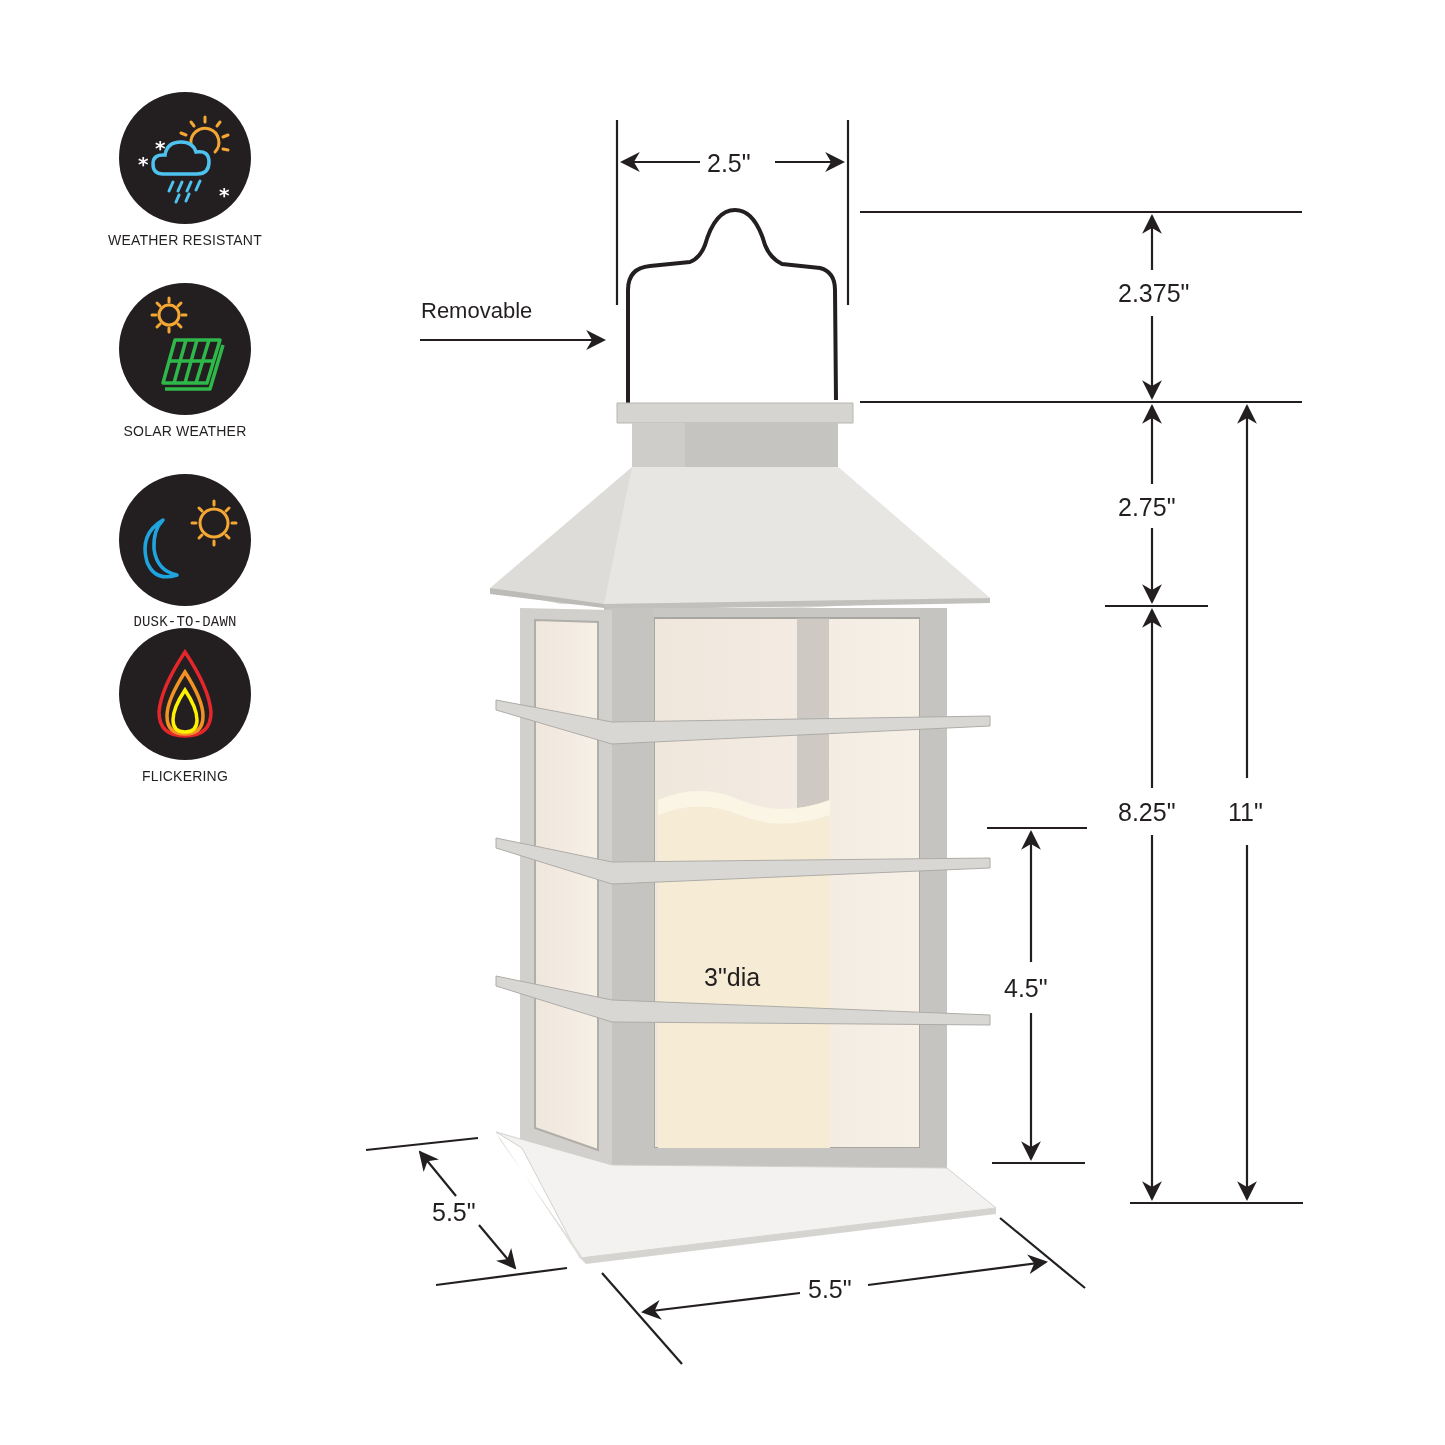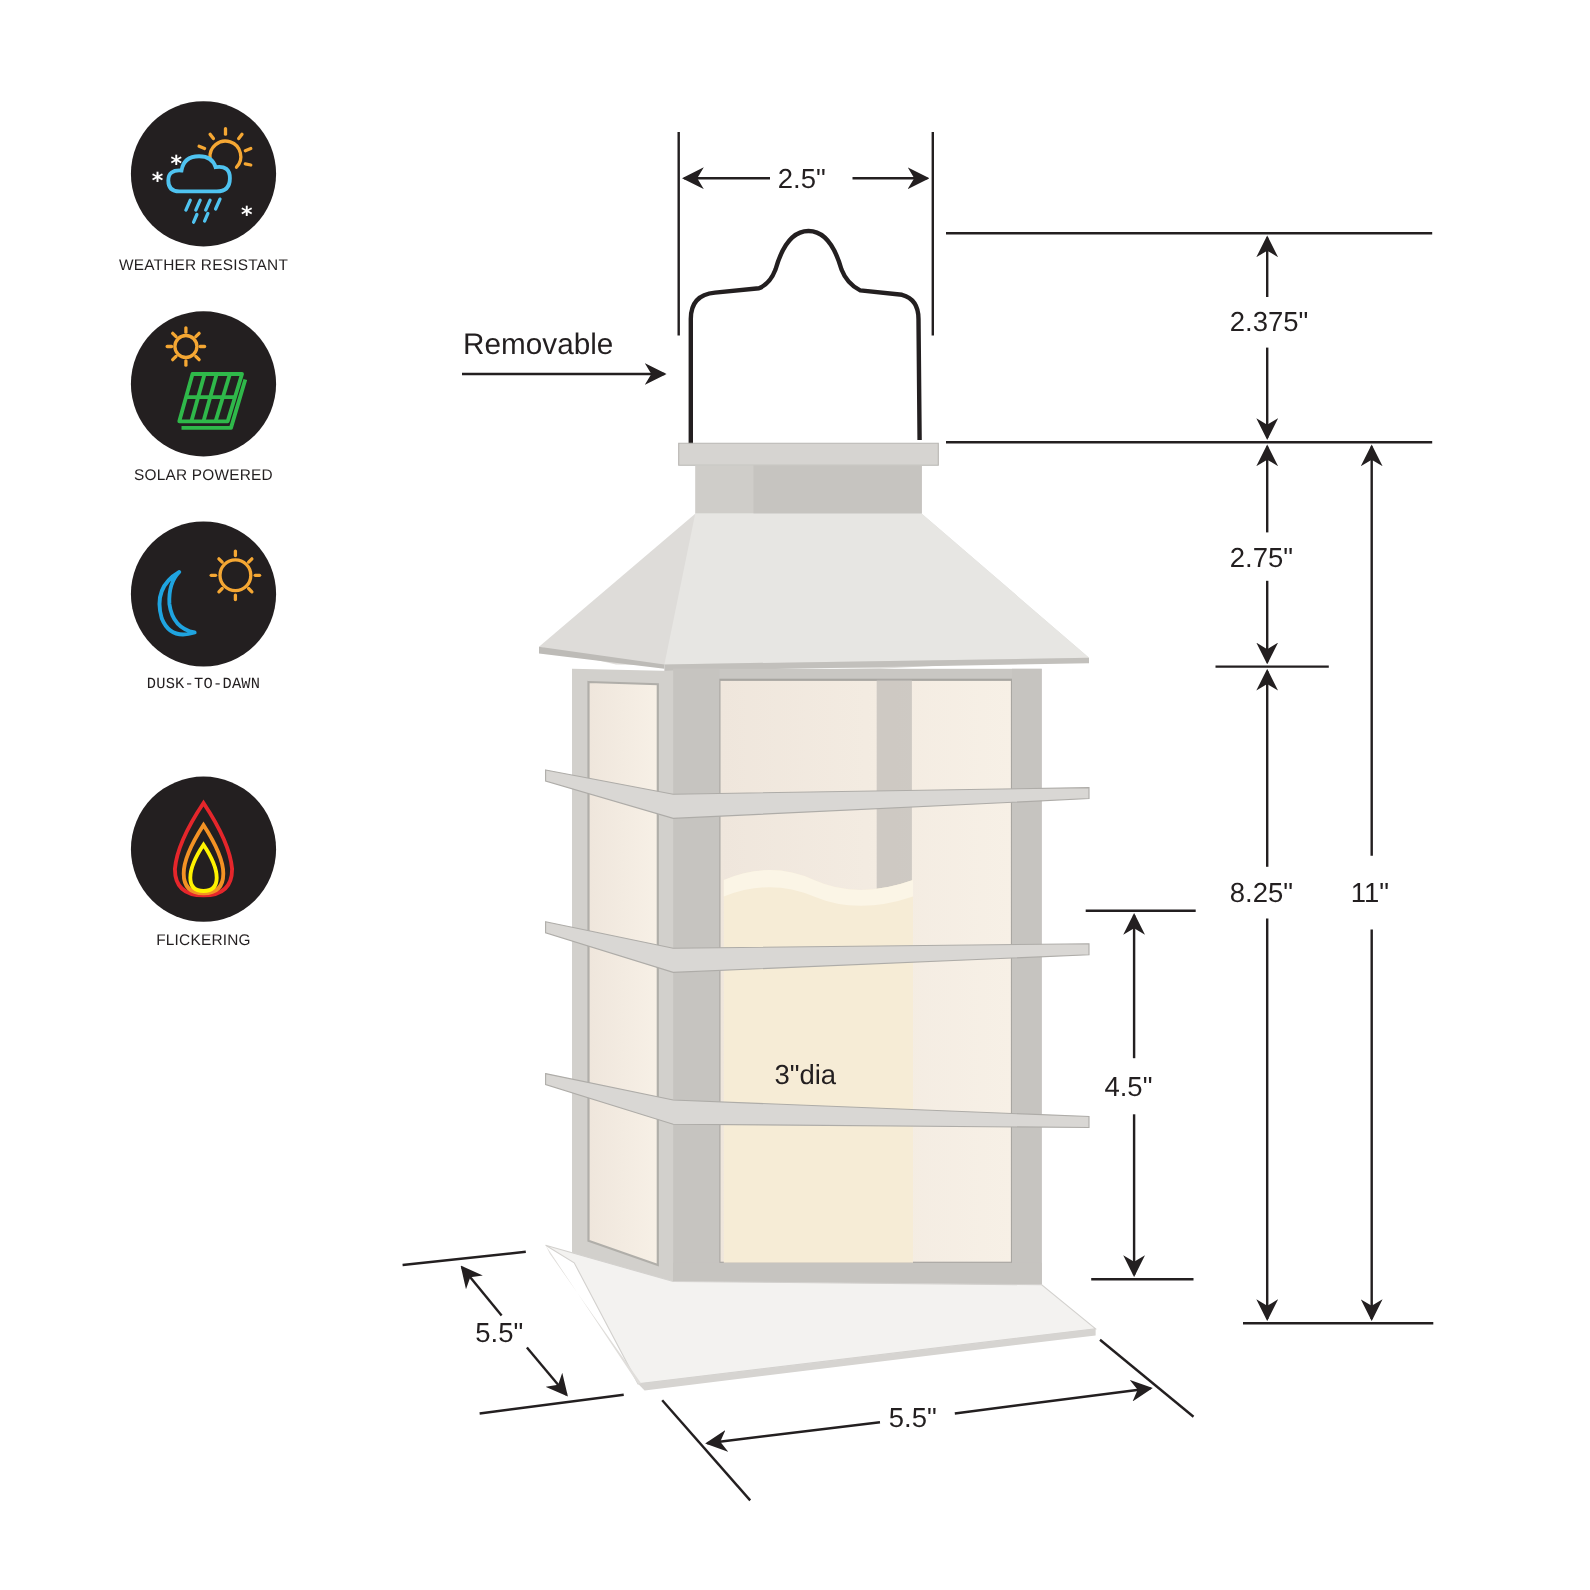--- a/index.html
+++ b/index.html
@@ -3,21 +3,21 @@
 <meta charset="utf-8">
 <style>
   html,body{margin:0;padding:0;background:#ffffff;}
   body{width:1445px;height:1445px;position:relative;overflow:hidden;font-family:"Liberation Sans",sans-serif;}
   .feature{position:absolute;left:100px;width:170px;text-align:center;}
   .badge{width:132px;height:132px;border-radius:50%;background:#231f20;margin:0 auto;position:relative;}
   .badge svg{position:absolute;left:0;top:0;width:132px;height:132px;}
   .feature-label{margin-top:8px;font-size:14px;color:#231f20;letter-spacing:0.2px;white-space:nowrap;}
   .dim{position:absolute;font-size:25px;color:#231f20;background:#fff;padding:0 4px;line-height:30px;white-space:nowrap;}
   .dim.nobg{background:transparent;}
-  .annot{position:absolute;font-size:27px;color:#231f20;white-space:nowrap;}
+  .annot{position:absolute;font-size:22px;color:#231f20;white-space:nowrap;}
   svg.diagram{position:absolute;left:0;top:0;}
 </style>
 </head>
 <body>
 
 <div class="feature" style="top:92px;">
   <div class="badge">
     <svg viewBox="0 0 132 132">
       <g stroke="#f5a733" stroke-width="3" fill="none" stroke-linecap="round">
         <path d="M72 52 A14 14 0 1 1 96 60"></path>
@@ -64,21 +64,21 @@
       <g stroke="#2fb84a" stroke-width="3.5" fill="none" stroke-linejoin="round">
         <path d="M56 57 L101 57 L88 100 L44 100 Z"></path>
         <line x1="50" y1="78" x2="95" y2="78"></line>
         <line x1="67" y1="57" x2="55" y2="100"></line>
         <line x1="78" y1="57" x2="66" y2="100"></line>
         <line x1="90" y1="57" x2="77" y2="100"></line>
         <path d="M104 62 L91 106 L46 106"></path>
       </g>
     </svg>
   </div>
-  <div class="feature-label">SOLAR POWERED</div>
+  <div class="feature-label">SOLAR WEATHER</div>
 </div>
 
 <div class="feature" style="top:474px;font-family:Liberation Mono, monospace;">
   <div class="badge">
     <svg viewBox="0 0 132 132">
       <path d="M44 46 Q20 60 28 88 Q36 108 58 101 Q38 97 35 75 Q34 56 44 46 Z" stroke="#1fa4e0" stroke-width="3.5" fill="none" stroke-linejoin="round"></path>
       <g stroke="#f5a733" stroke-width="3" fill="none" stroke-linecap="round">
         <circle cx="95" cy="49" r="14"></circle>
         <line x1="95" y1="27" x2="95" y2="31"></line>
           <line x1="95" y1="67" x2="95" y2="71"></line>
@@ -87,21 +87,21 @@
         <line x1="80" y1="34" x2="83" y2="37"></line>
           <line x1="107" y1="61" x2="110" y2="64"></line>
         <line x1="110" y1="34" x2="107" y2="37"></line>
           <line x1="83" y1="61" x2="80" y2="64"></line>
       </g>
     </svg>
   </div>
   <div class="feature-label">DUSK-TO-DAWN</div>
 </div>
 
-<div class="feature" style="top:706px;">
+<div class="feature" style="top:628px;">
   <div class="badge">
     <svg viewBox="0 0 132 132">
       <path d="M66 24 Q42 60 40 84 Q40 108 66 108 Q92 108 92 84 Q90 60 66 24 Z" stroke="#e5262b" stroke-width="3.5" fill="none"></path>
       <path d="M66 44 Q48 72 48 88 Q48 106 66 106 Q84 106 84 88 Q84 72 66 44 Z" stroke="#f39224" stroke-width="3.5" fill="none"></path>
       <path d="M66 62 Q54 80 54 92 Q54 104 66 104 Q78 104 78 92 Q78 80 66 62 Z" stroke="#fff200" stroke-width="3.5" fill="none"></path>
     </svg>
   </div>
   <div class="feature-label">FLICKERING</div>
 </div>
 

